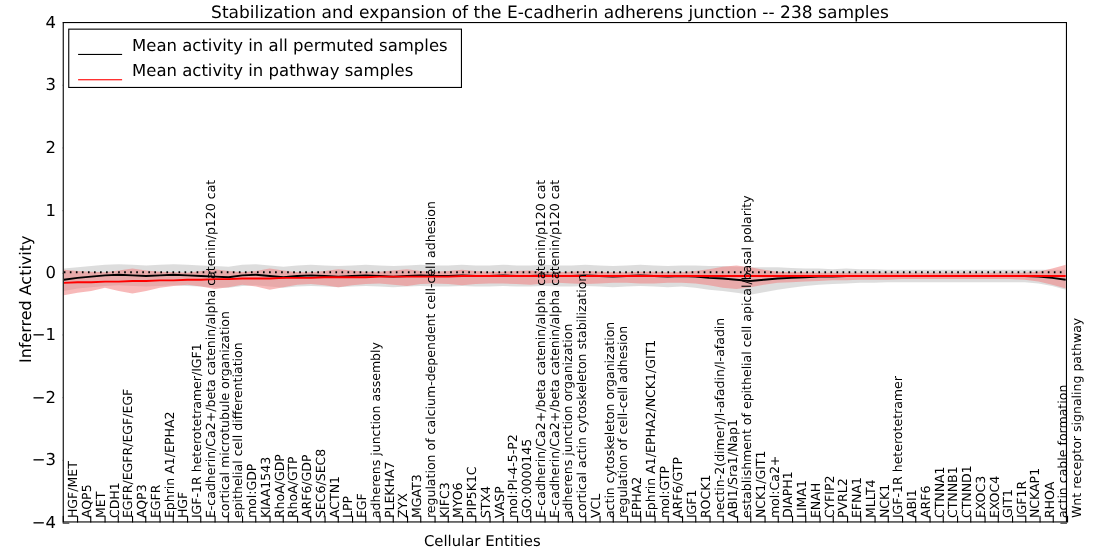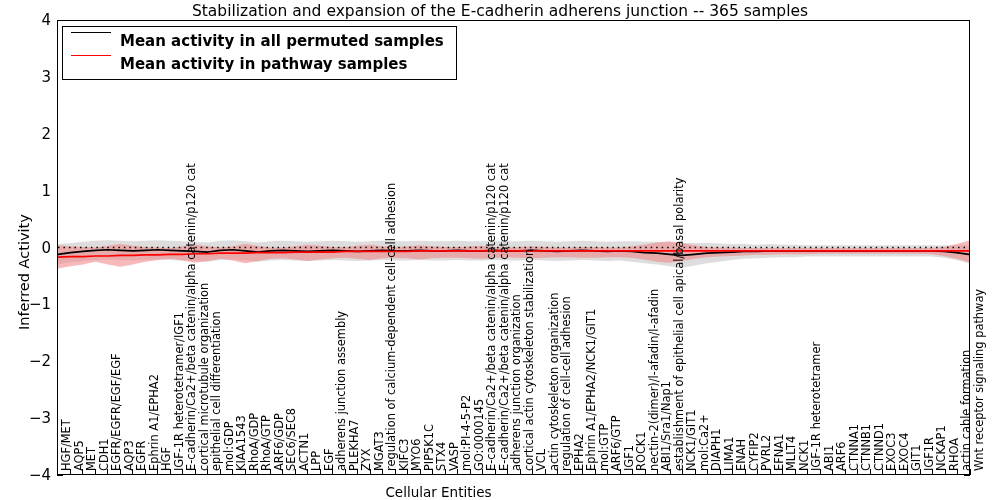--- a/index.html
+++ b/index.html
@@ -48,34 +48,34 @@
     line-height:1;
   }
 
   
   .legend{
     position:absolute;left:62px;top:26px;
     background:#fff;border:1.1px solid #000;
     padding:5px 12px 6px 8px;
     display:flex;flex-direction:column;gap:5px;
   }
-  .legend-row{display:flex;align-items:flex-start;gap:9px;font-weight:bold;}
+  .legend-row{display:flex;align-items:flex-end;gap:9px;}
   .legend-swatch{display:block;width:40px;height:0;border-top:1.6px solid #000;}
   .legend-swatch.red{border-top-color:#ff0000;}
   .legend-text{font-size:15px;color:#000;white-space:nowrap;}
 
   
   svg.data-svg{position:absolute;left:0;top:0;width:100%;height:100%;display:block;}
 </style>
 </head>
 <body>
 
 <div id="root">
 
-  <div class="chart-title">Stabilization and expansion of the E-cadherin adherens junction -- 365 samples</div>
+  <div class="chart-title">Stabilization and expansion of the E-cadherin adherens junction -- 238 samples</div>
 
   <div class="ytick-wrap" id="yaxis">
       <div class="ytick-mark" style="top: 475px;"></div>
       <div class="ytick-mark right" style="top: 475px; right: 30px;"></div>
       <div class="ytick-label" style="top: 475px; right: 949px;">−4</div>
       <div class="ytick-mark" style="top: 418.125px;"></div>
       <div class="ytick-mark right" style="top: 418.125px; right: 30px;"></div>
       <div class="ytick-label" style="top: 418.125px; right: 949px;">−3</div>
       <div class="ytick-mark" style="top: 361.25px;"></div>
       <div class="ytick-mark right" style="top: 361.25px; right: 30px;"></div>

